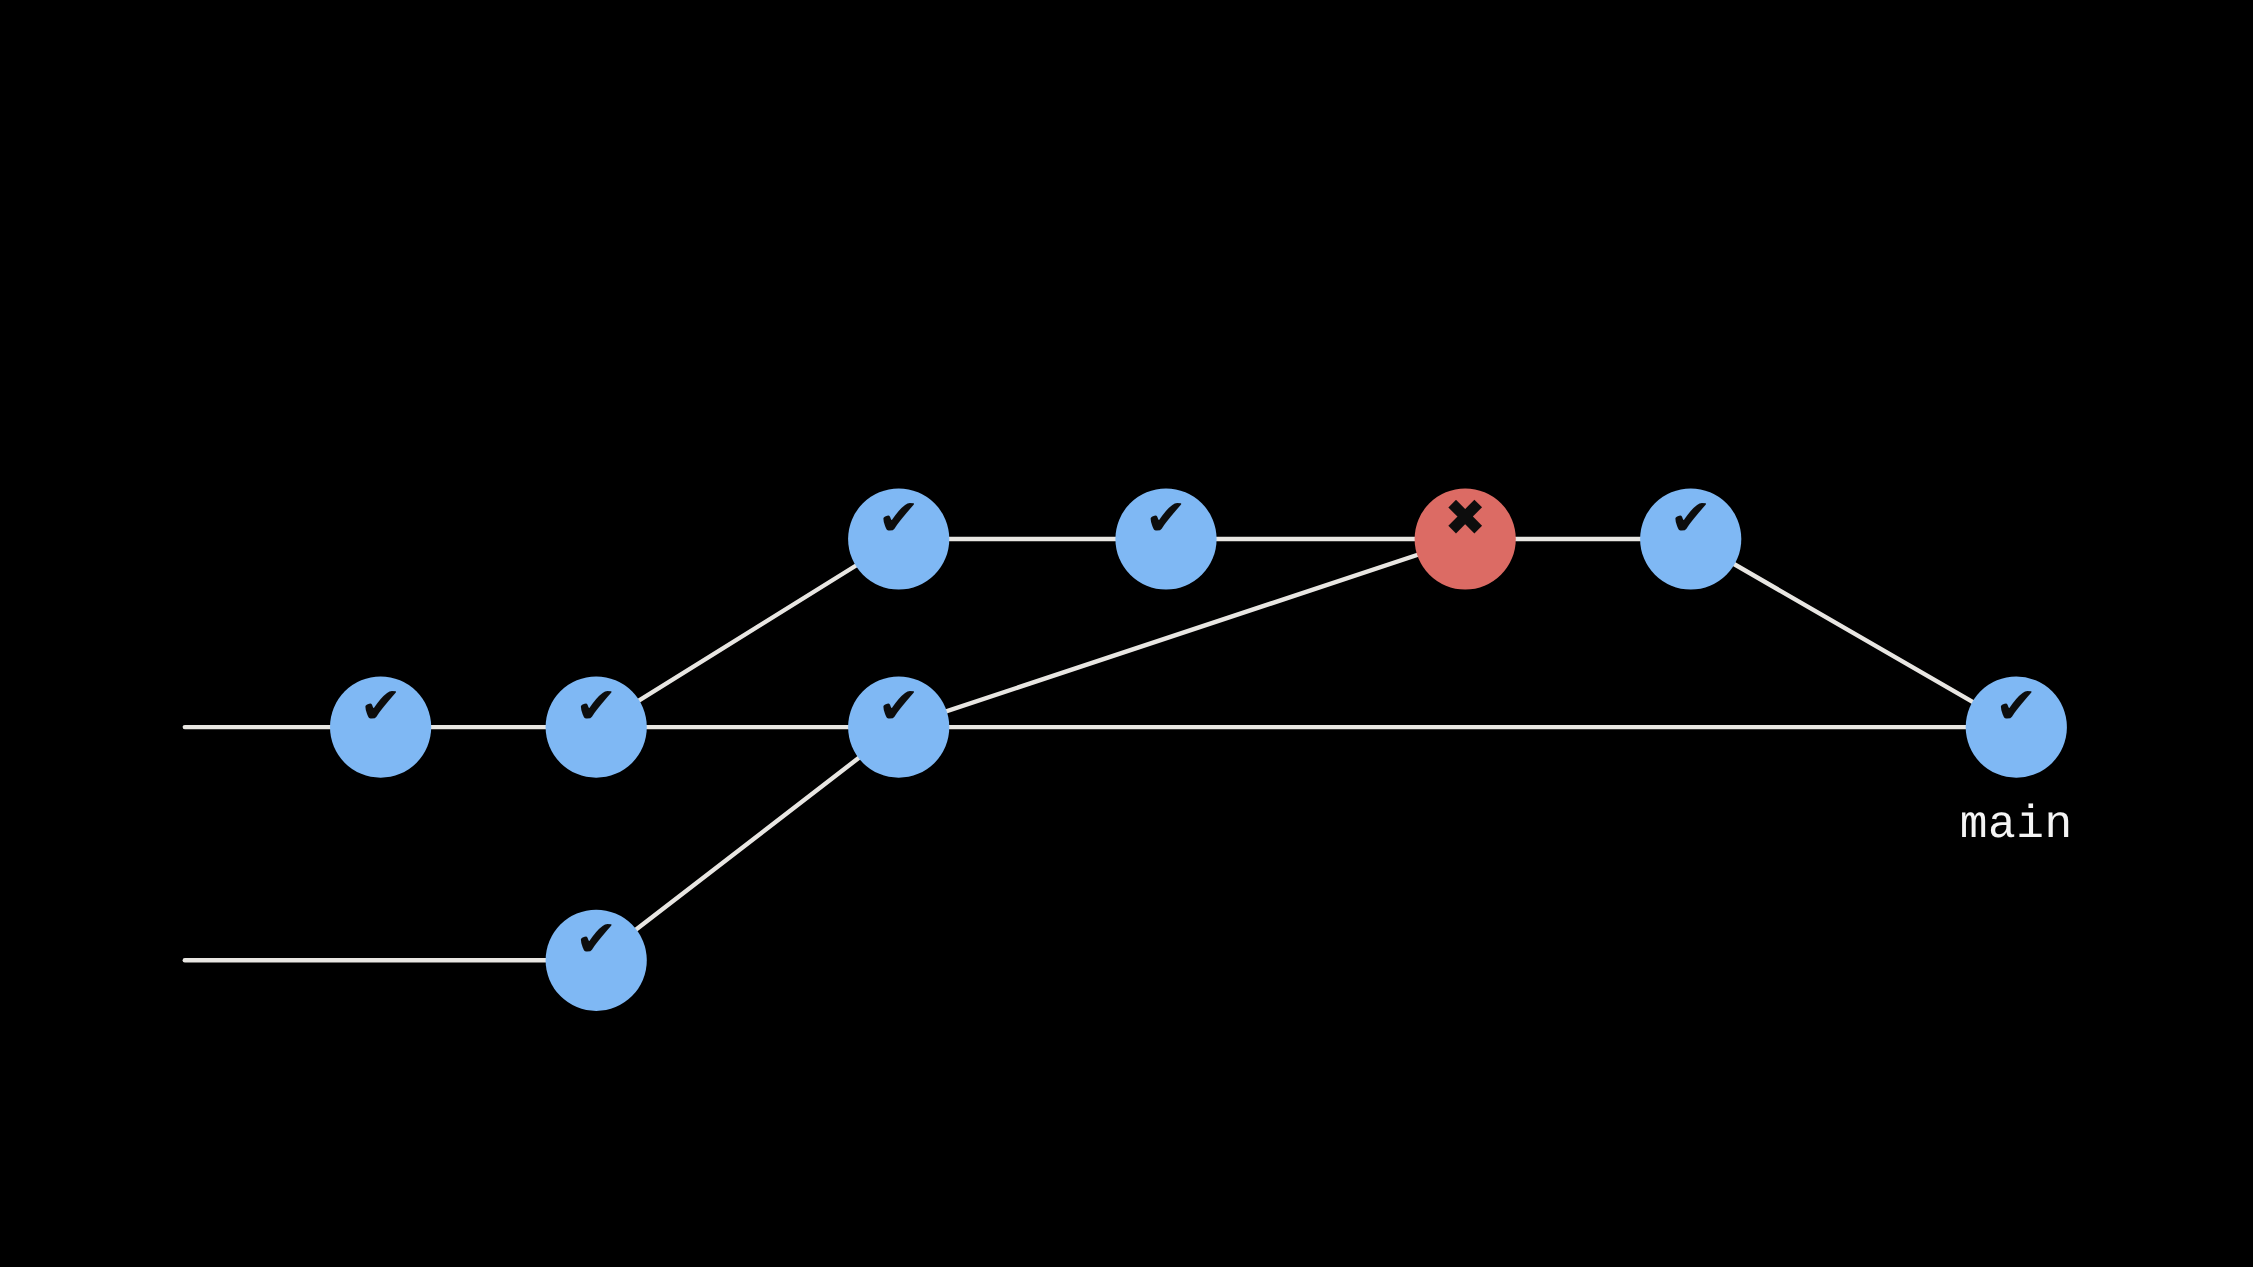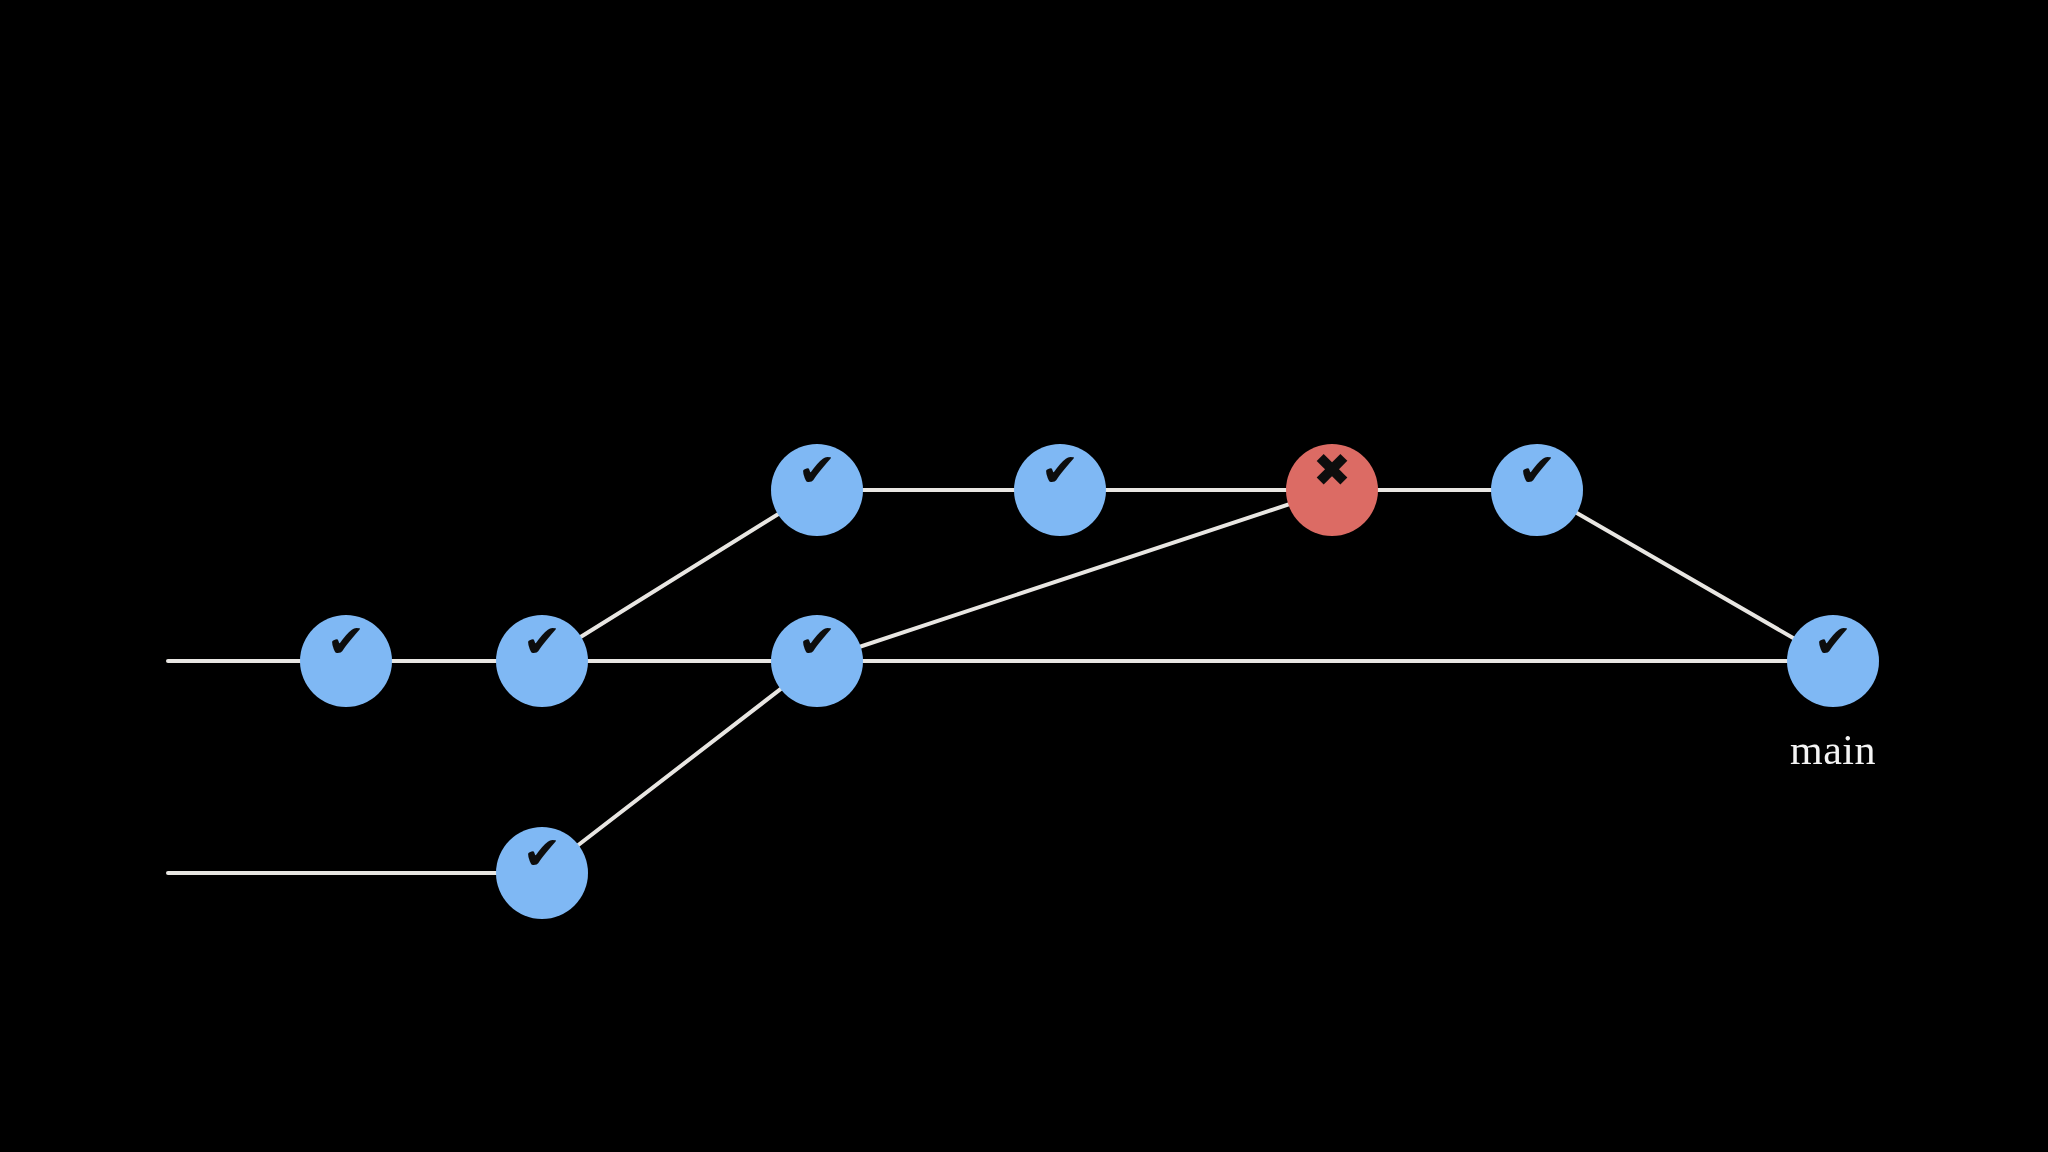--- a/index.html
+++ b/index.html
@@ -19,21 +19,21 @@
     position: absolute;
     inset: 0;
     display: block;
   }
   .branch-label {
     position: absolute;
     transform: translate(-50%, -50%);
     color: #F4F4F4;
     letter-spacing: 0.5px;
     white-space: nowrap;
-    font-family: Liberation Serif, serif;
+    font-family: Liberation Mono, monospace;
   }
   .edge-line {
     stroke-linecap: round;
   }
   .commit-glyph {
     font-family: "DejaVu Sans", sans-serif;
     font-weight: 700;
   }
 </style>
 </head>

